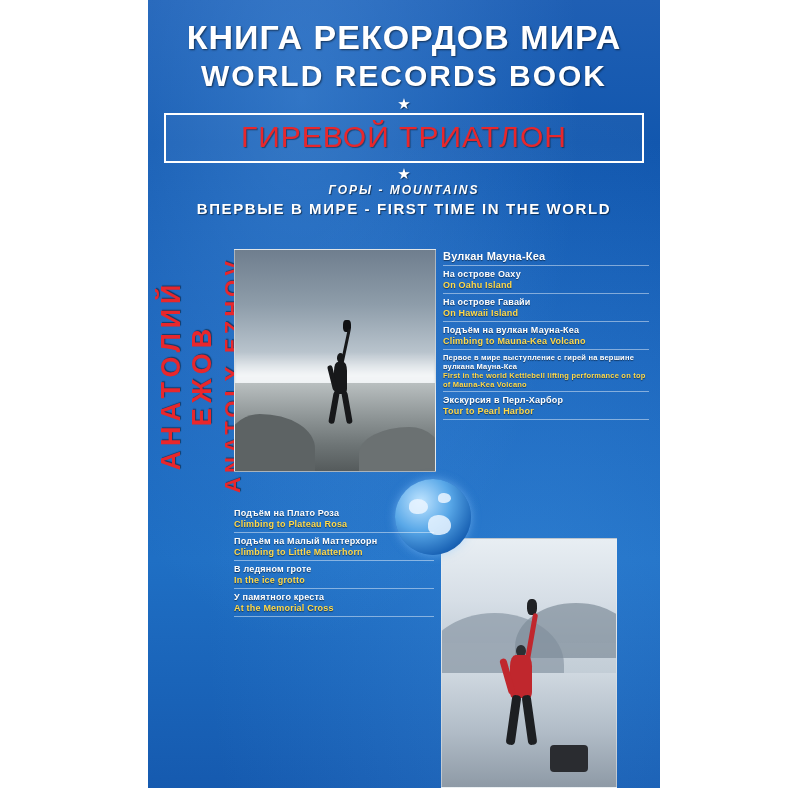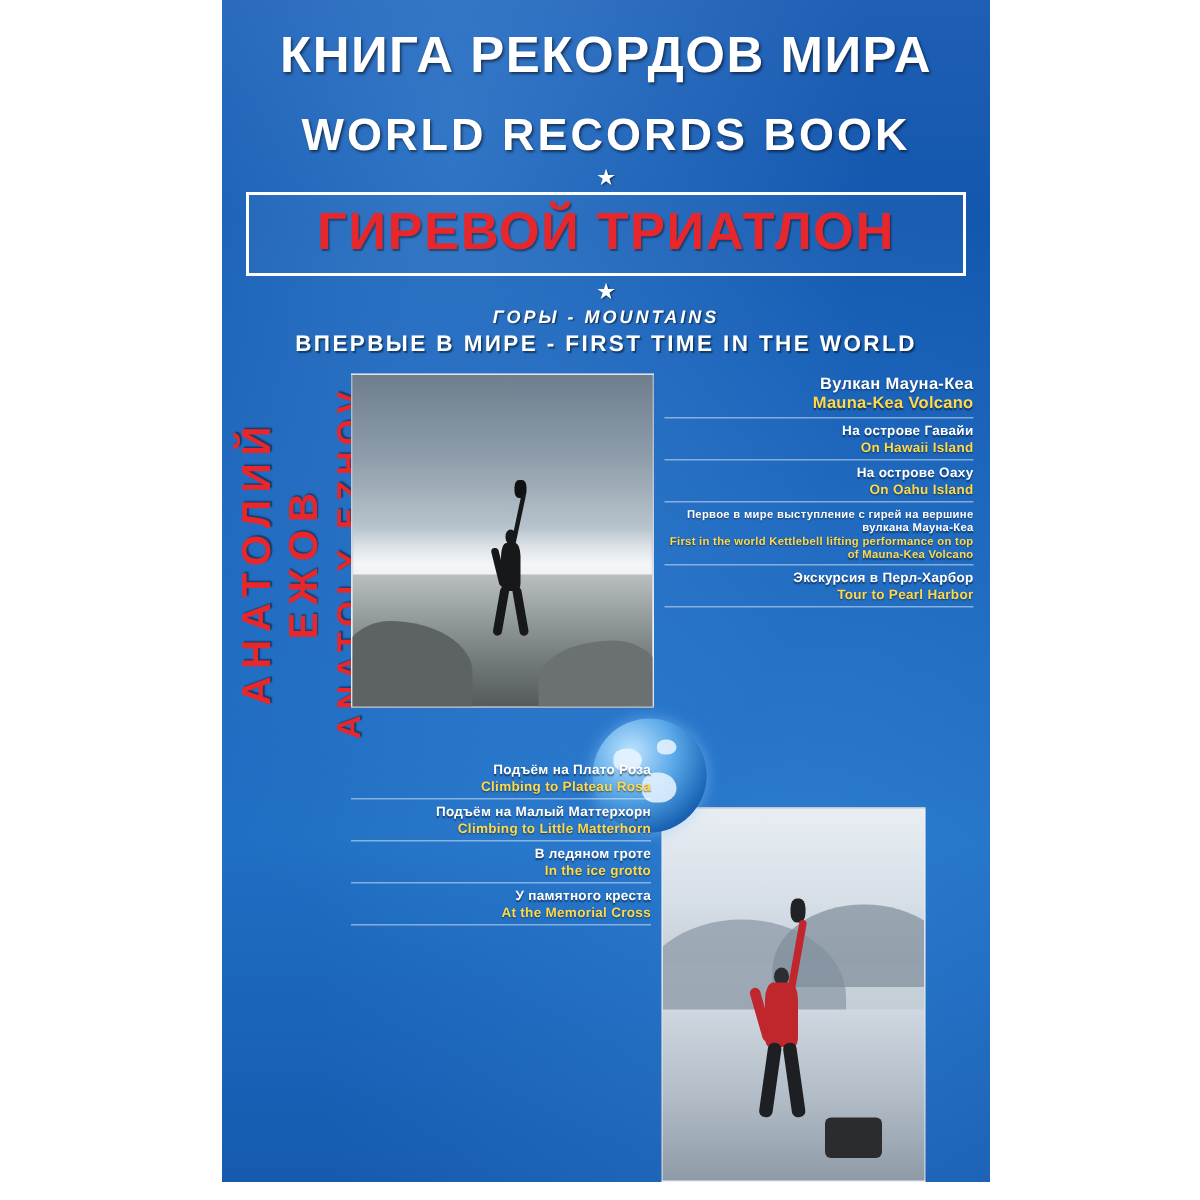--- a/index.html
+++ b/index.html
@@ -42,43 +42,43 @@
   }
   .t-rus-main {
     margin-top: 18px;
     font-size: 34px;
     font-weight: bold;
     letter-spacing: 1px;
     color: #ffffff;
     text-shadow: 1px 1px 2px rgba(0,0,0,0.55);
   }
   .t-eng-main {
-    margin-top: 17px;
+    margin-top: 2px;
     font-size: 30px;
     font-weight: bold;
     letter-spacing: 2px;
     color: #ffffff;
     text-shadow: 1px 1px 2px rgba(0,0,0,0.55);
   }
   .star {
     color: #ffffff;
     font-size: 15px;
     line-height: 15px;
     margin: 3px 0 2px 0;
     text-shadow: 1px 1px 1px rgba(0,0,0,0.5);
   }
   .redbox {
     margin: 1px 16px 0 16px;
     border: 2px solid #ffffff;
     padding: 5px 4px 7px 4px;
     background: rgba(255,255,255,0.03);
   }
   .t-rus-sub {
-    font-size: 35px;
-    font-weight: bold;
+    font-size: 30px;
+    font-weight: normal;
     letter-spacing: 1px;
     color: #e8272c;
     text-shadow: 1px 1px 1px rgba(0,0,0,0.4);
   }
   .t-eng-sub {
     margin-top: 1px;
     font-size: 27px;
     font-weight: bold;
     letter-spacing: 1px;
     color: #e8272c;
@@ -216,21 +216,21 @@
     position: absolute;
     background: #eaf4ff;
     opacity: 0.85;
     border-radius: 45% 55% 50% 40%;
   }
   #globe .l1 { left: 18%; top: 26%; width: 26%; height: 20%; }
   #globe .l2 { left: 44%; top: 48%; width: 30%; height: 26%; }
   #globe .l3 { left: 56%; top: 18%; width: 18%; height: 14%; }
 
   
-  .panel { position: absolute; text-align: right; }
+  .panel { position: absolute; }
   #panel-right { left: 295px; top: 250px; width: 206px; }
   #panel-left  { left: 86px;  top: 508px; width: 200px; }
 
   .entry { margin-bottom: 3px; }
   .entry .ru {
     font-size: 9px;
     font-weight: bold;
     color: #ffffff;
     line-height: 11px;
     letter-spacing: 0.2px;
@@ -312,31 +312,35 @@
 
     <div id="globe">
       <div class="land l1"></div>
       <div class="land l2"></div>
       <div class="land l3"></div>
     </div>
 
     <div class="panel" id="panel-right">
         <div class="entry headline">
           <div class="ru">Вулкан Мауна-Кеа</div>
-          <div class="en">Mauna-Kea Volcano</div>
+          <div class="rule"></div>
+        </div>
+        <div class="entry">
+          <div class="ru">На острове Оаху</div>
+          <div class="en">On Oahu Island</div>
           <div class="rule"></div>
         </div>
         <div class="entry">
           <div class="ru">На острове Гавайи</div>
           <div class="en">On Hawaii Island</div>
           <div class="rule"></div>
         </div>
         <div class="entry">
-          <div class="ru">На острове Оаху</div>
-          <div class="en">On Oahu Island</div>
+          <div class="ru">Подъём на вулкан Мауна-Кеа</div>
+          <div class="en">Climbing to Mauna-Kea Volcano</div>
           <div class="rule"></div>
         </div>
         <div class="entry small">
           <div class="ru">Первое в мире выступление с гирей на вершине вулкана Мауна-Кеа</div>
           <div class="en">First in the world Kettlebell lifting performance on top of Mauna-Kea Volcano</div>
           <div class="rule"></div>
         </div>
         <div class="entry">
           <div class="ru">Экскурсия в Перл-Харбор</div>
           <div class="en">Tour to Pearl Harbor</div>

